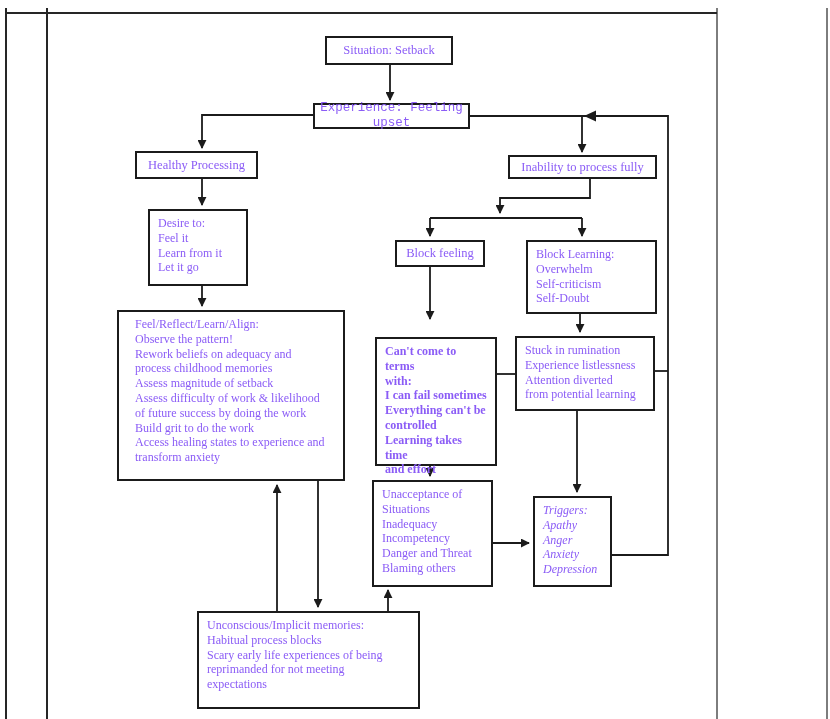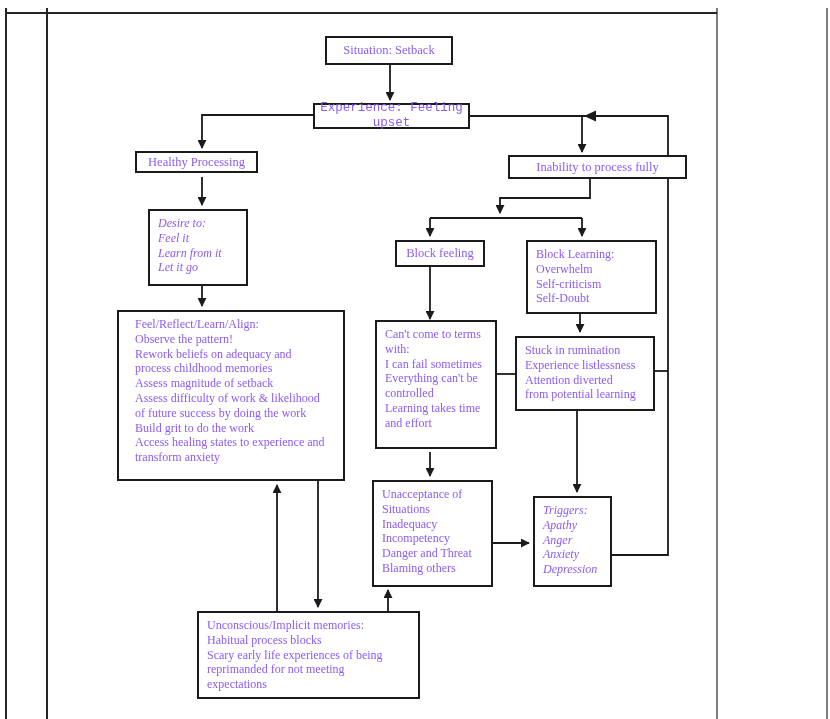--- a/index.html
+++ b/index.html
@@ -87,25 +87,25 @@
     <line x1="388" y1="603" x2="388" y2="582" marker-end="url(#ah)"></line>
 
     <line x1="202" y1="169" x2="202" y2="197" marker-end="url(#ah)"></line>
     <line x1="202" y1="278" x2="202" y2="298" marker-end="url(#ah)"></line>
   </svg>
 
   <div class="node center" style="left:325px;top:28px;width:128px;height:29px;border-width:2.5px;">Situation: Setback</div>
 
   <div class="node center" style="left:313px;top:95px;width:157px;height:26px;border-width:2.5px;font-family:Liberation Mono, monospace;">Experience: Feeling upset</div>
 
-  <div class="node center" style="left:135px;top:143px;width:123px;height:22px;">Healthy Processing</div>
+  <div class="node center" style="left:135px;top:143px;width:123px;height:28px;">Healthy Processing</div>
 
-  <div class="node center" style="left:508px;top:147px;width:179px;height:24px;">Inability to process fully</div>
+  <div class="node center" style="left:508px;top:147px;width:149px;height:24px;">Inability to process fully</div>
 
-  <div class="node multi" style="left:148px;top:201px;width:100px;height:77px;font-style:italic;">Desire to:
+  <div class="node multi" style="left:148px;top:201px;width:100px;height:77px;">Desire to:
 Feel it
 Learn from it
 Let it go</div>
 
   <div class="node center" style="left:395px;top:232px;width:90px;height:27px;text-align:right;">Block feeling</div>
 
   <div class="node multi" style="left:526px;top:232px;width:131px;height:74px;">Block Learning:
 Overwhelm
 Self-criticism
 Self-Doubt</div>
@@ -114,21 +114,21 @@
 Observe the pattern!
 Rework beliefs on adequacy and
 process childhood memories
 Assess magnitude of setback
 Assess difficulty of work &amp; likelihood
 of future success by doing the work
 Build grit to do the work
 Access healing states to experience and
 transform anxiety</div>
 
-  <div class="node multi" style="left:375px;top:312px;width:122px;height:129px;">Can't come to terms
+  <div class="node multi" style="left:375px;top:329px;width:122px;height:129px;font-weight:bold;">Can't come to terms
 with:
 I can fail sometimes
 Everything can't be
 controlled
 Learning takes time
 and effort</div>
 
   <div class="node multi" style="left:372px;top:472px;width:121px;height:107px;">Unacceptance of
 Situations
 Inadequacy
@@ -140,19 +140,19 @@
 Experience listlessness
 Attention diverted
 from potential learning</div>
 
   <div class="node multi" style="left:533px;top:488px;width:79px;height:91px;font-style:italic;">Triggers:
 Apathy
 Anger
 Anxiety
 Depression</div>
 
-  <div class="node multi" style="left:197px;top:603px;width:223px;height:88px;">Unconscious/Implicit memories:
+  <div class="node multi" style="left:197px;top:603px;width:223px;height:98px;">Unconscious/Implicit memories:
 Habitual process blocks
 Scary early life experiences of being
 reprimanded for not meeting
 expectations</div>
 
 </div>
 
 </body></html>

